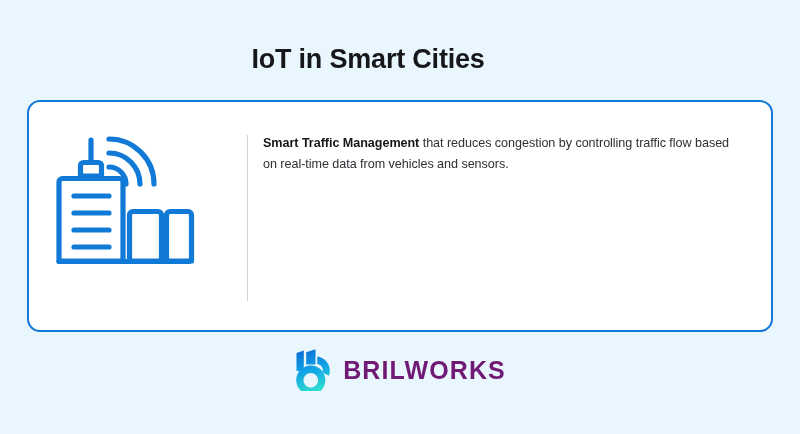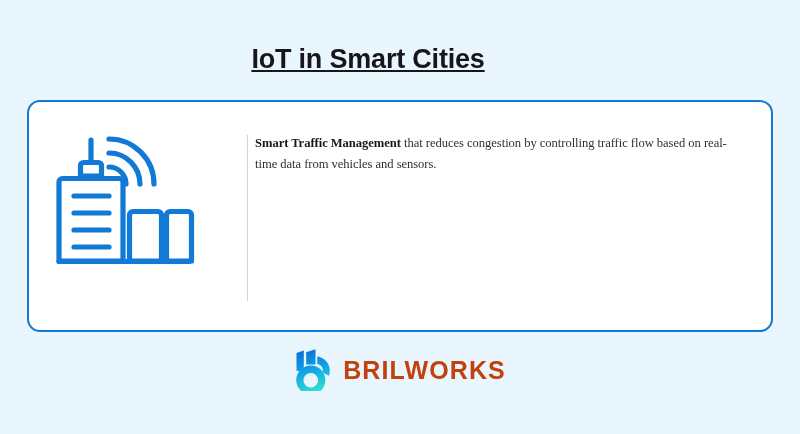--- a/index.html
+++ b/index.html
@@ -27,21 +27,20 @@
     position: absolute;
     left: 0;
     top: 42px;
     width: 736px;
     text-align: center;
     font-size: 27px;
     font-weight: bold;
     color: #17171b;
     letter-spacing: -0.2px;
     line-height: 34px;
-    text-decoration: underline;
   }
 
   
   .card {
     position: absolute;
     left: 27px;
     top: 100px;
     width: 746px;
     height: 232px;
     box-sizing: border-box;
@@ -81,23 +80,22 @@
   
   .text-area {
     flex: 1;
     padding: 31px 28px 0 28px;
     box-sizing: border-box;
   }
   .para {
     font-size: 12.6px;
     line-height: 21px;
     color: #2f3035;
-    margin: 0 0 14px 8px;
+    margin: 0 0 14px 16px;
     letter-spacing: -0.05px;
-    font-family: Liberation Serif, serif;
   }
   .para:last-child {
     margin-bottom: 0;
   }
   .para b {
     font-weight: bold;
     color: #17171b;
   }
 
   
@@ -110,21 +108,21 @@
     align-items: center;
     justify-content: center;
   }
   .logo-mark {
     display: block;
     margin-right: 11px;
   }
   .logo-text {
     font-size: 25px;
     font-weight: bold;
-    color: #c2410c;
+    color: #701a75;
     letter-spacing: 1.1px;
     line-height: 25px;
   }
 </style>
 </head>
 <body>
 
 <div class="page">
 
   <div class="title">IoT in Smart Cities</div>

